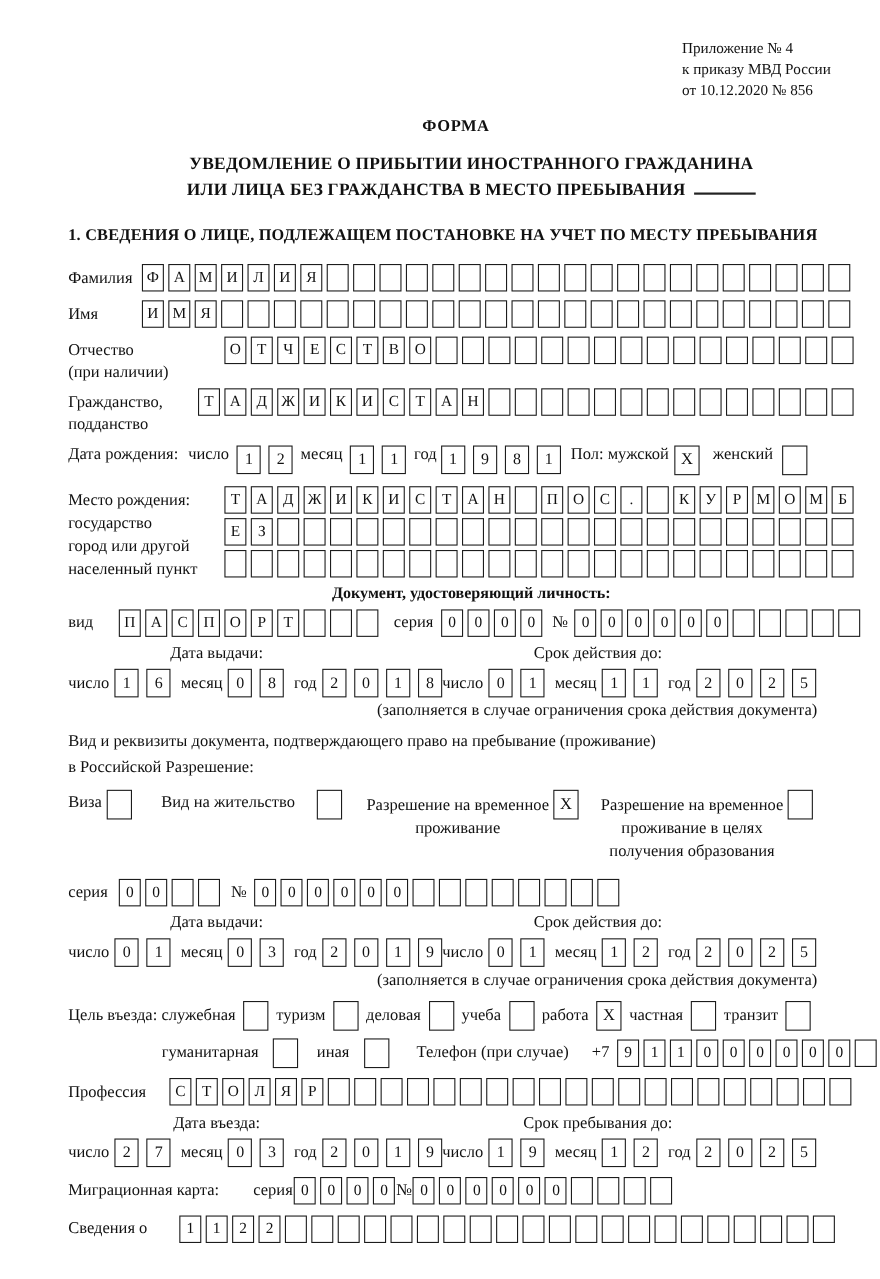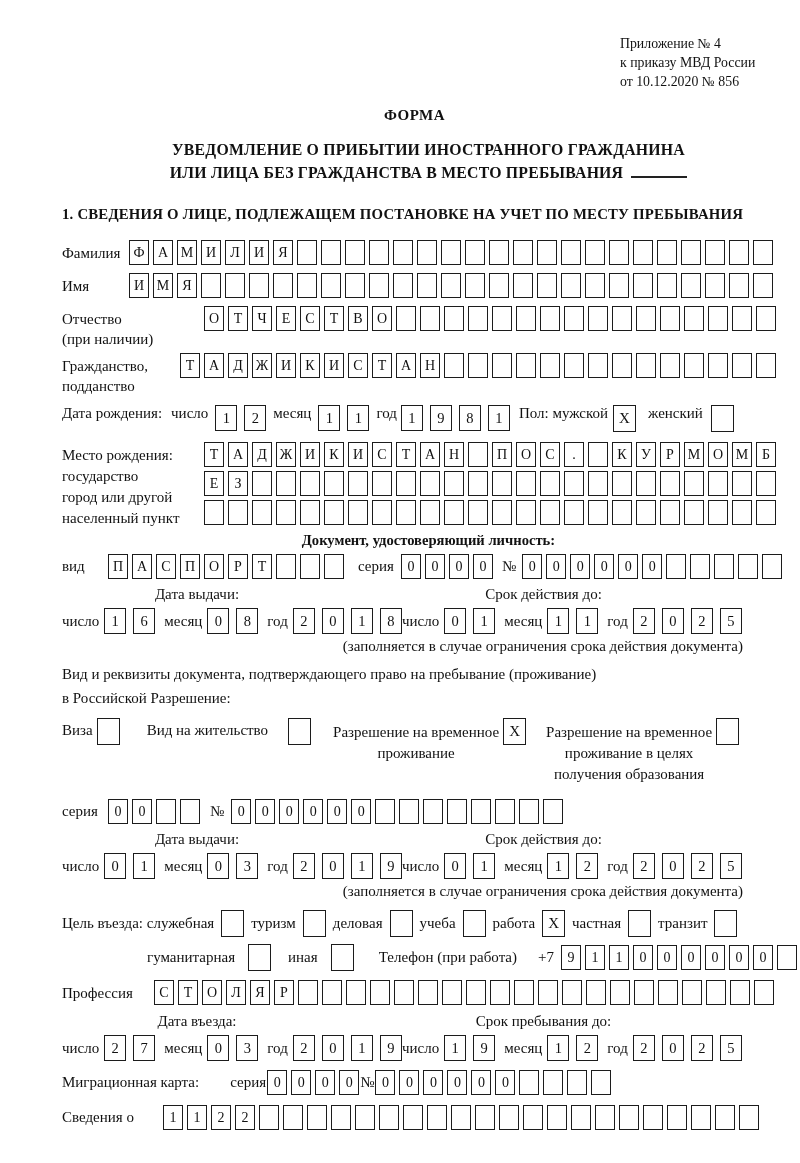--- a/index.html
+++ b/index.html
@@ -574,21 +574,21 @@
 
   <div class="purpose-row" style="padding-left:85px; margin-bottom:9px;">
     <span class="pl">гуманитарная</span>
     <span class="boxes" style="margin:0 10px 0 6px;">
         <span class="cb chk"></span>
       </span>
     <span class="pl">иная</span>
     <span class="boxes" style="margin:0 18px 0 6px;">
         <span class="cb chk"></span>
       </span>
-    <span class="pl">Телефон (при работа)</span>
+    <span class="pl">Телефон (при случае)</span>
     <span class="pl" style="margin-left:14px;">+7</span>
     <span class="boxes">
         <span class="cb">9</span>
         <span class="cb">1</span>
         <span class="cb">1</span>
         <span class="cb">0</span>
         <span class="cb">0</span>
         <span class="cb">0</span>
         <span class="cb">0</span>
         <span class="cb">0</span>

